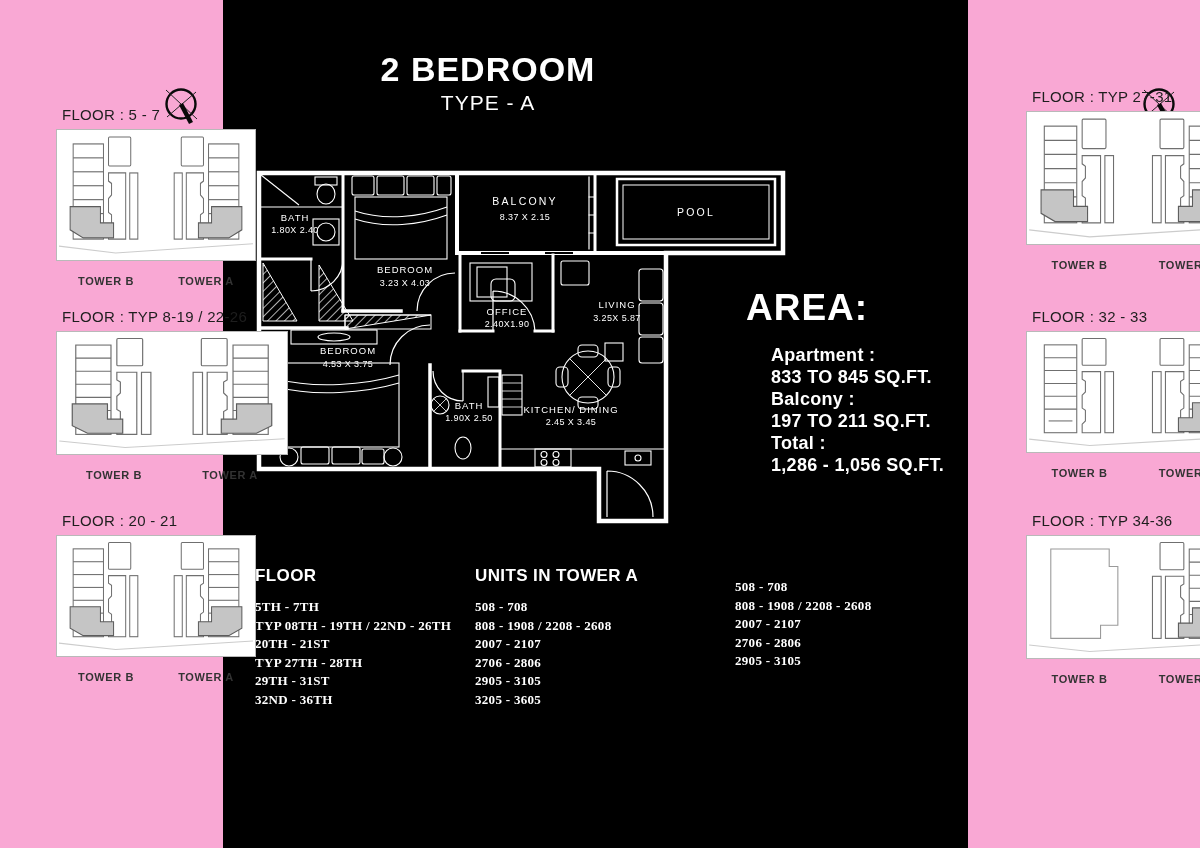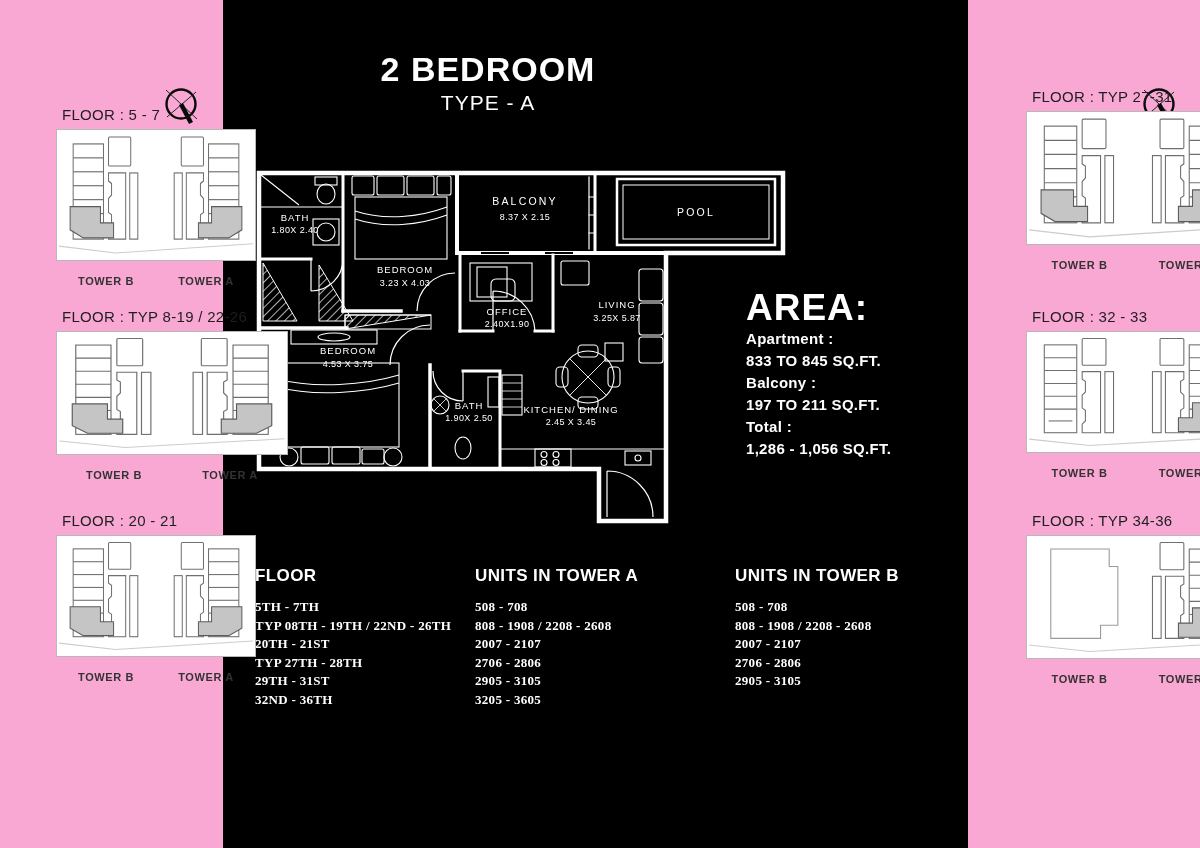--- a/index.html
+++ b/index.html
@@ -9,22 +9,22 @@
   .panel{position:absolute;left:223px;top:0;width:745px;height:848px;background:#000;color:#fff;}
   .titleblock{position:absolute;left:30px;top:50px;width:470px;text-align:center;}
   .title{font-size:34px;font-weight:bold;letter-spacing:1px;line-height:38px;}
   .subtitle{font-size:21px;font-weight:normal;letter-spacing:1px;margin-top:3px;}
   .plan{position:absolute;left:32px;top:163px;width:535px;height:365px;}
   .plan text{fill:#fff;font-family:"Liberation Sans",sans-serif;}
   .rname{font-size:9.5px;letter-spacing:1px;}
   .rdim{font-size:9px;letter-spacing:0.4px;}
   .big{font-size:10.5px;letter-spacing:2.2px;}
   .areablock{position:absolute;left:523px;top:288px;}
-  .area-heading{font-size:37px;font-weight:bold;letter-spacing:1px;line-height:40px;}
-  .area-line{font-size:15px;font-weight:bold;line-height:22px;letter-spacing:0.3px;}
+  .area-heading{font-size:37px;font-weight:bold;letter-spacing:1px;line-height:40px;margin-bottom:16px;}
+  .area-line{font-size:18px;font-weight:bold;line-height:22px;letter-spacing:0.3px;margin-left:25px;}
   .listcol{position:absolute;top:566px;}
   .col-floor{left:32px;width:225px;}
   .col-ua{left:252px;width:250px;}
   .col-ub{left:512px;width:230px;}
   .list-heading{font-size:17px;font-weight:bold;letter-spacing:0.4px;line-height:20px;}
   .list-items{margin-top:12px;font-family:Liberation Serif, serif;}
   .list-item{font-size:13px;font-weight:bold;line-height:18.6px;letter-spacing:0.3px;white-space:nowrap;}
   
   .keyplan{position:absolute;padding-left:48px;}
   .kp-title{font-size:15px;color:#1e1e1e;letter-spacing:0.3px;height:20px;padding-left:6px;white-space:nowrap;}
@@ -203,21 +203,20 @@
       <div class="list-items">
           <div class="list-item">508 - 708</div>
           <div class="list-item">808 - 1908 / 2208 - 2608</div>
           <div class="list-item">2007 - 2107</div>
           <div class="list-item">2706 - 2806</div>
           <div class="list-item">2905 - 3105</div>
           <div class="list-item">3205 - 3605</div>
         </div>
     </div>
     <div class="listcol col-ub">
-      <div class="list-heading">UNITS IN TOWER B</div>
       <div class="list-items">
           <div class="list-item">508 - 708</div>
           <div class="list-item">808 - 1908 / 2208 - 2608</div>
           <div class="list-item">2007 - 2107</div>
           <div class="list-item">2706 - 2806</div>
           <div class="list-item">2905 - 3105</div>
         </div>
     </div>
   </div>
 

